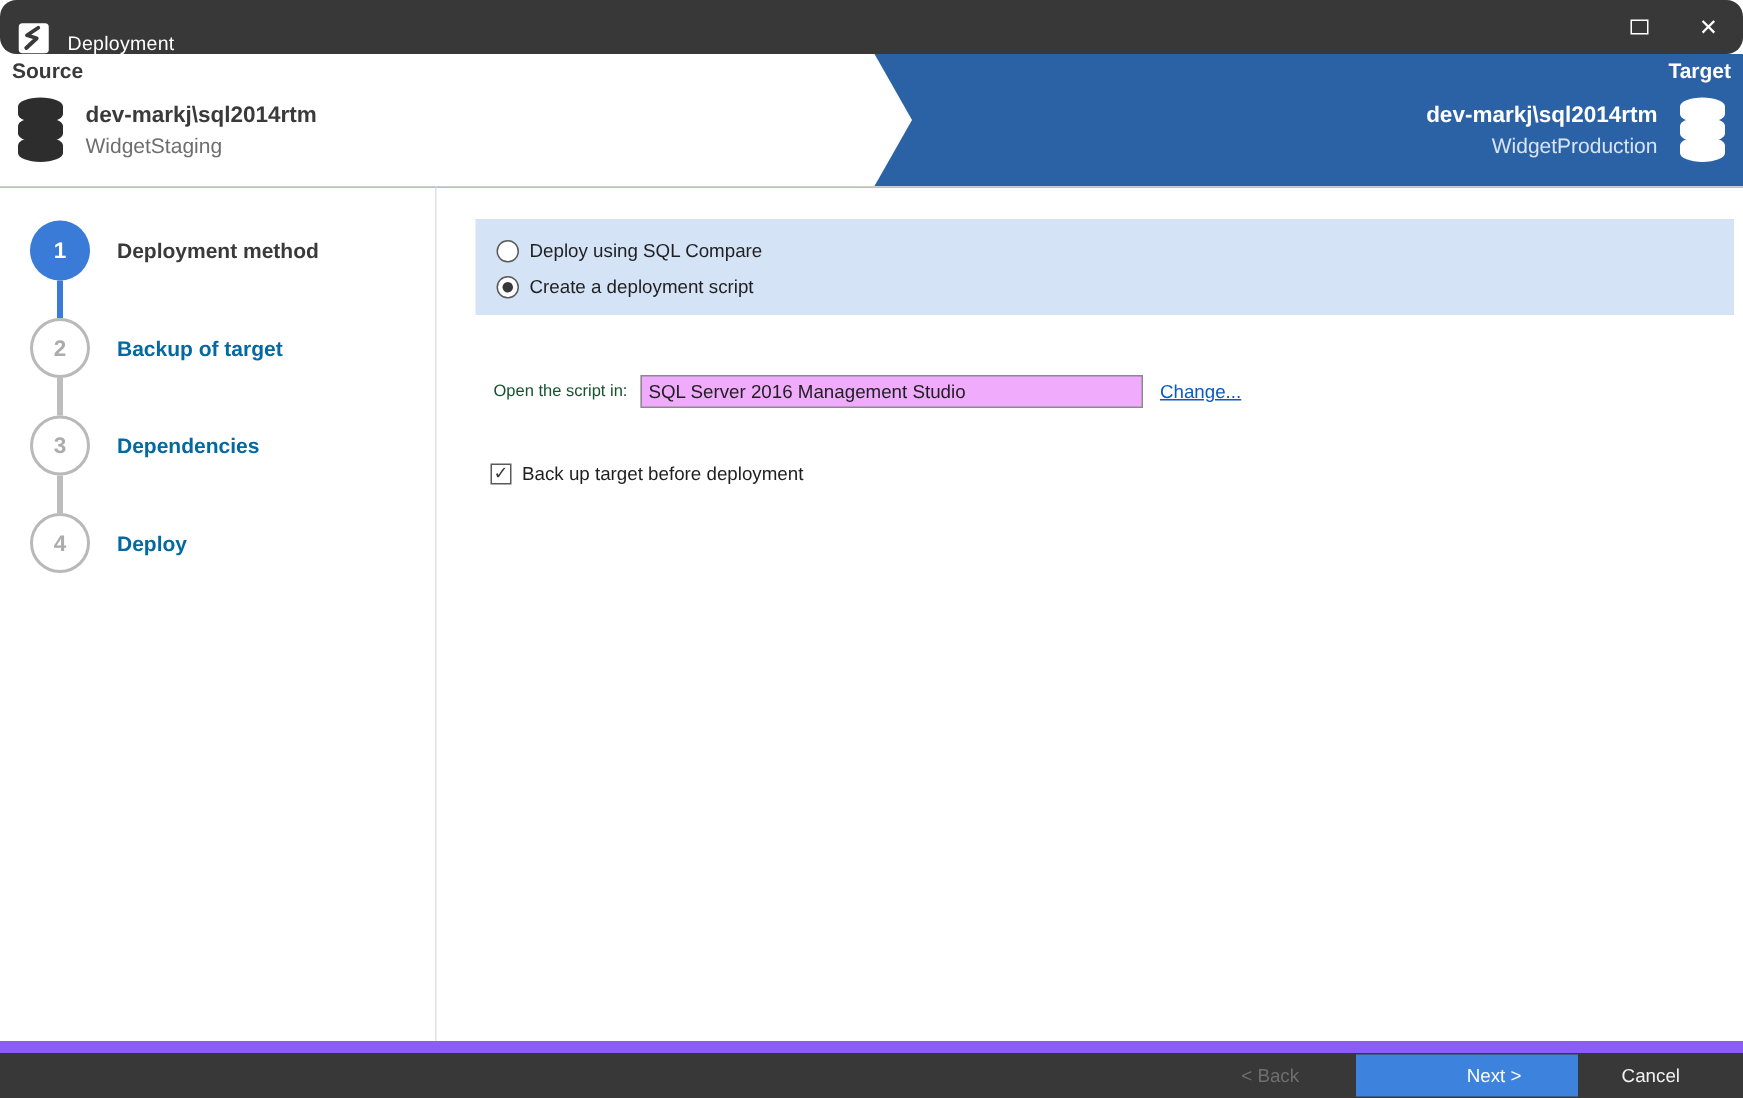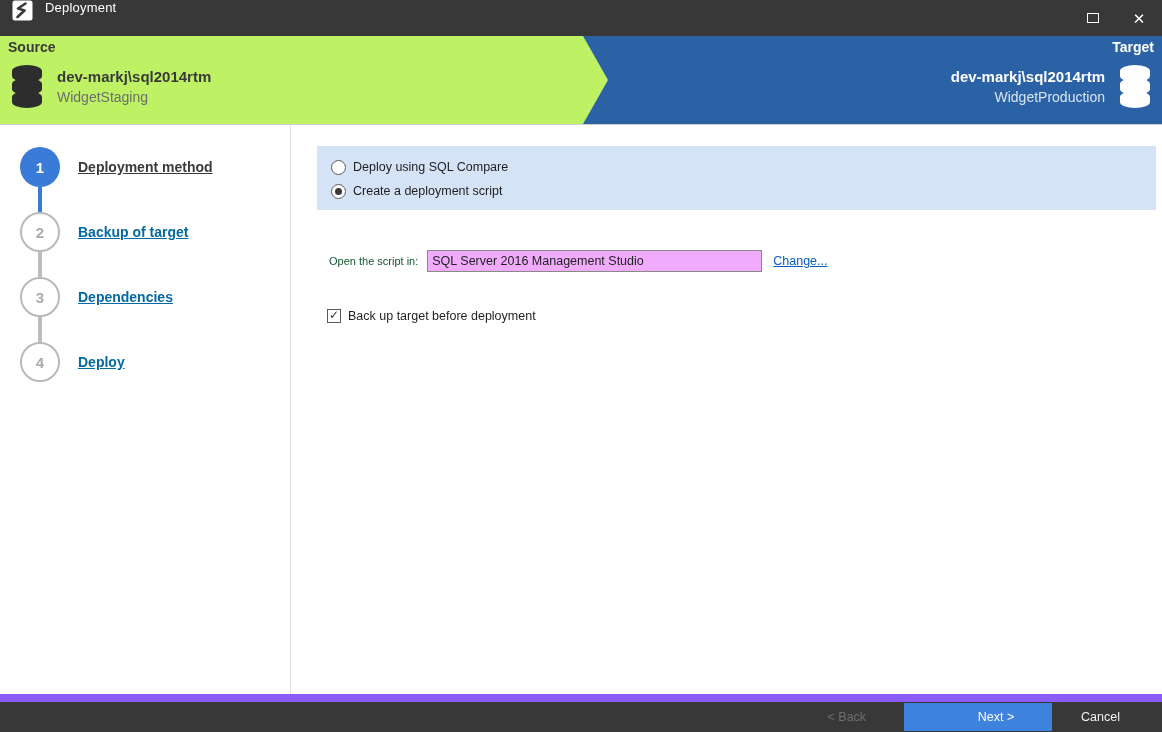--- a/index.html
+++ b/index.html
@@ -7,40 +7,40 @@
   body {
     font-family: "Liberation Sans", "DejaVu Sans", sans-serif;
     background: #ffffff;
     position: relative;
     color: #1f1f1f;
   }
   .window { width: 1162px; height: 732px; display: flex; flex-direction: column; }
 
   
   .titlebar {
-    height: 36px; background: #383838; display: flex; align-items: flex-start;
-    flex: 0 0 36px; padding: 0 0 0 12px;
+    height: 36px; background: #383838; display: flex; align-items: flex-end;
+    flex: 0 0 36px; padding: 0 0 0 12px; border-radius: 11px;
   }
   .app-icon { width: 21px; height: 21px; margin-right: 12px; flex: 0 0 auto; }
   .title-text { color: #ffffff; font-size: 13px; letter-spacing: .2px; }
   .titlebar-spacer { flex: 1; }
   .win-btn {
     width: 46px; height: 36px; display: flex; align-items: center; justify-content: center;
     color: #ffffff; cursor: default;
   }
   .maximize-glyph { width: 12px; height: 10px; border: 1.5px solid #ffffff; display: block; }
   .close-glyph { font-size: 15px; color: #ffffff; line-height: 1; }
 
   
   .header { position: relative; height: 89px; flex: 0 0 89px; background: #2b62a5; border-bottom: 1px solid #cfcfcf; }
   .header-target {
     position: absolute; inset: 0; color: #ffffff;
   }
   .header-source {
-    position: absolute; inset: 0; background: #bef264;
+    position: absolute; inset: 0; background: #ffffff;
     clip-path: polygon(0 0, 583px 0, 608px 50%, 583px 100%, 0 100%);
   }
   .src-label {
     position: absolute; top: 3px; left: 8px; font-size: 14px; font-weight: bold; color: #3a3a3a;
   }
   .tgt-label {
     position: absolute; top: 3px; right: 8px; font-size: 14px; font-weight: bold; color: #ffffff;
   }
   .db-icon { width: 34px; height: 45px; }
   .src-block { position: absolute; top: 28px; left: 10px; display: flex; align-items: center; }
@@ -56,21 +56,21 @@
   .body { flex: 1; display: flex; min-height: 0; background: #ffffff; }
   .sidebar { width: 291px; flex: 0 0 291px; border-right: 1px solid #e2e2e2; position: relative; }
   .step { position: absolute; left: 0; display: flex; align-items: center; }
   .step-circle {
     width: 40px; height: 40px; border-radius: 50%; margin-left: 20px;
     display: flex; align-items: center; justify-content: center;
     font-size: 15px; font-weight: bold;
   }
   .step.active .step-circle { background: #3a7bd7; color: #ffffff; }
   .step.pending .step-circle { background: #ffffff; border: 2px solid #b9b9b9; color: #ababab; }
-  .step-label { margin-left: 18px; font-size: 14px; font-weight: bold; text-decoration: underline; }
+  .step-label { margin-left: 18px; font-size: 14px; font-weight: bold; }
   .step.active .step-label { color: #3a3a3a; }
   .step.pending .step-label { color: #0369a1; text-align: center; }
   .step-connector { position: absolute; left: 38px; width: 4px; }
   .step-connector.done { background: #3a7bd7; }
   .step-connector.todo { background: #bdbdbd; }
 
   .content { flex: 1; position: relative; }
 
   .options-panel {
     position: absolute; left: 26px; top: 21px; width: 839px; height: 64px;

